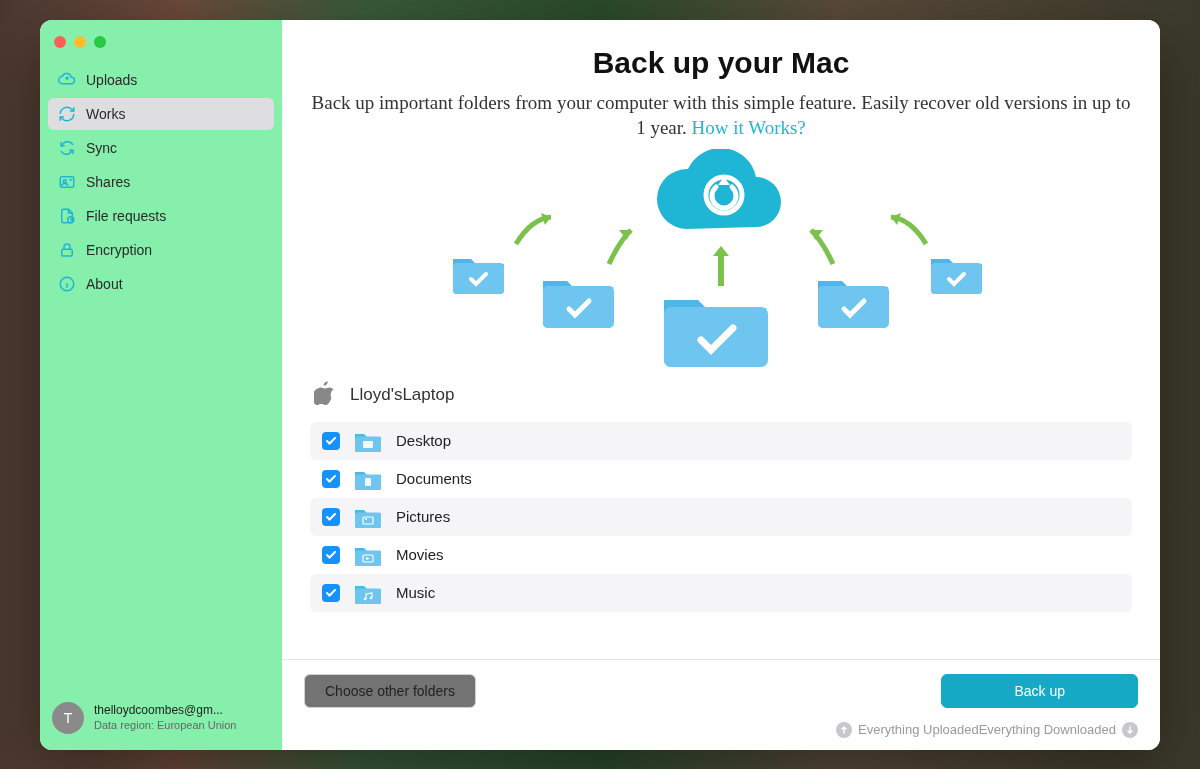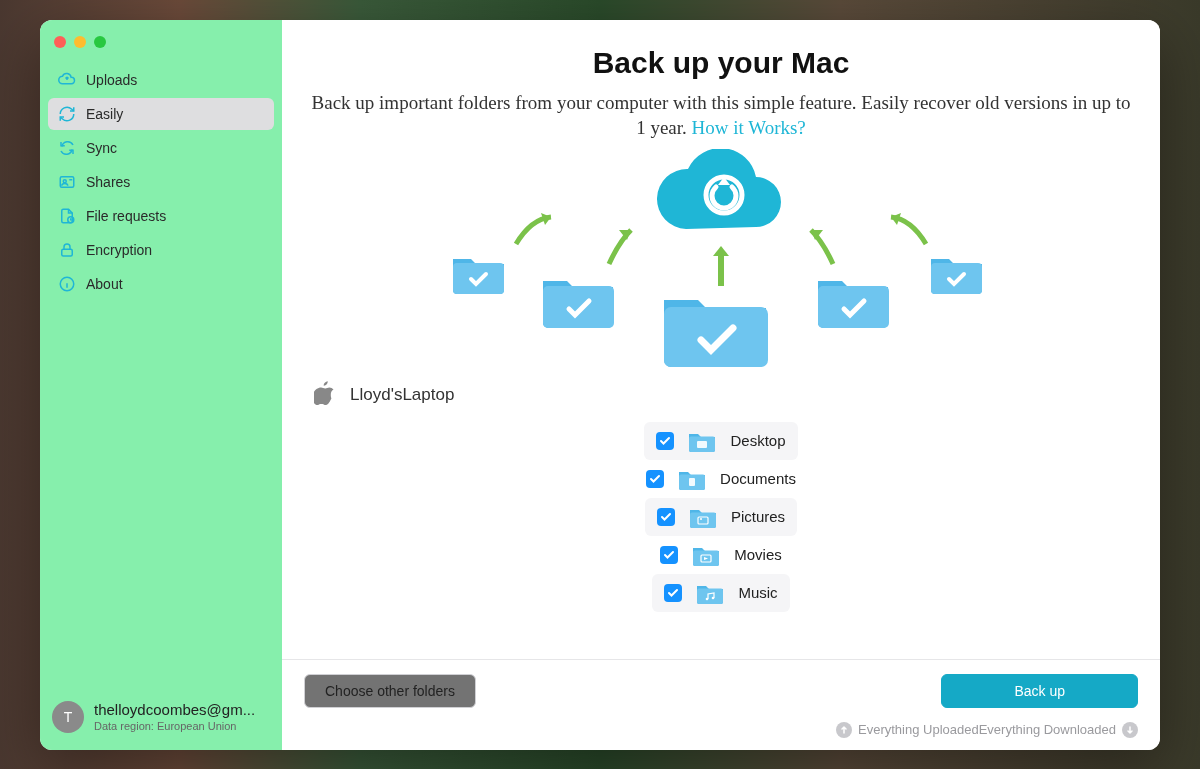--- a/index.html
+++ b/index.html
@@ -47,21 +47,21 @@
     display: flex; align-items: center; gap: 10px;
     font-size: 12px; color: #333;
   }
   .avatar {
     width: 32px; height: 32px; border-radius: 50%;
     background: #8a8a8a; color: #fff;
     display: flex; align-items: center; justify-content: center;
     font-size: 14px; flex: 0 0 32px;
   }
   .sf-text { display:flex; flex-direction:column; line-height:1.3; overflow:hidden;}
-  .sf-email { font-size: 15px; color:#222; white-space:nowrap; overflow:hidden; text-overflow:ellipsis; max-width: 170px;}
+  .sf-email { font-size: 12px; color:#222; white-space:nowrap; overflow:hidden; text-overflow:ellipsis; max-width: 170px;}
   .sf-region { font-size: 11px; color:#666; }
   .main {
     flex: 1; background: #fff; display:flex; flex-direction:column;
     position: relative;
   }
   .content { flex:1; overflow:auto; padding: 26px 28px 0 28px; }
   h1.title { font-size: 30px; font-weight: 600; text-align:center; color:#111; margin-bottom: 10px;}
   .subtitle { font-size: 19px; color:#333; text-align:center; line-height:1.35; max-width: 830px; margin: 0 auto 8px auto; font-family: Liberation Serif, serif;}
   .subtitle a { color:#1fb6d6; text-decoration:none; }
   .illustration {
@@ -73,21 +73,21 @@
   .cloud svg { width: 150px; height: 95px; }
   .folder-svg { position:absolute; }
   .folder-svg svg { display:block; }
   .arrow { position:absolute; }
   .arrow svg { display:block; }
   .device-header {
     display:flex; align-items:center; gap:16px; padding: 4px 4px 12px 4px;
     font-size: 17px; color:#333;
   }
   .apple-icon svg { width:20px; height:24px; fill:#888; }
-  .folder-list { display:flex; flex-direction:column; gap:0;align-items:center; }
+  .folder-list { display:flex; flex-direction:column; gap:0; }
   .folder-row {
     display:flex; align-items:center; gap:14px;
     padding: 7px 12px; border-radius:6px;
     font-size: 15px; color:#222;
   }
   .folder-row.shaded { background:#f5f5f7; }
   .chk {
     width:18px; height:18px; border-radius:4px;
     background:#1592ff; display:flex; align-items:center; justify-content:center;
     flex:0 0 18px; cursor:pointer;
@@ -138,21 +138,21 @@
       </div>
       <div class="nav-item active">
         <span class="nav-icon">
           <svg viewBox="0 0 24 24" fill="none" stroke="#1fb6d6" stroke-width="2">
               <path d="M3 12a9 9 0 0 1 15-6.7L21 8"></path>
               <path d="M21 3v5h-5"></path>
               <path d="M21 12a9 9 0 0 1-15 6.7L3 16"></path>
               <path d="M3 21v-5h5"></path>
             </svg>
         </span>
-        <span>Easily</span>
+        <span>Works</span>
       </div>
       <div class="nav-item">
         <span class="nav-icon">
           <svg viewBox="0 0 24 24" fill="none" stroke="#1fb6d6" stroke-width="2">
               <path d="M20 8a8 8 0 0 0-14.9 2"></path>
               <path d="M4 4v5h5"></path>
               <path d="M4 16a8 8 0 0 0 14.9-2"></path>
               <path d="M20 20v-5h-5"></path>
             </svg>
         </span>

